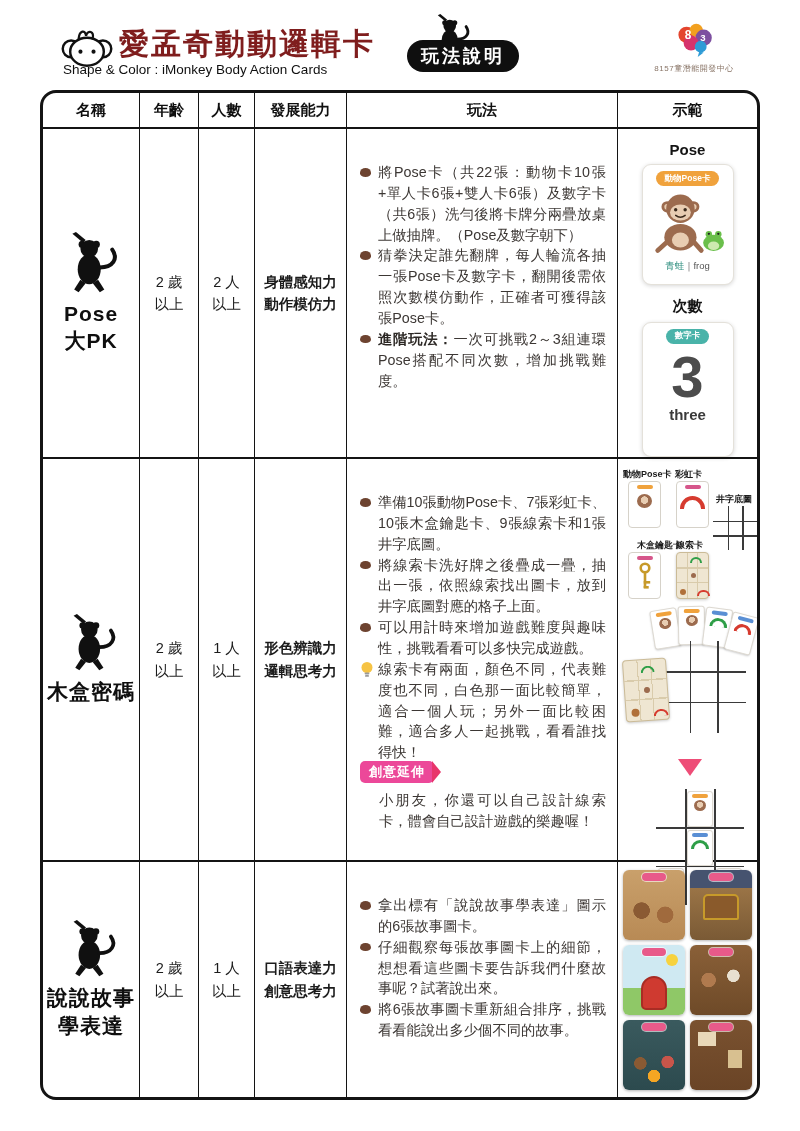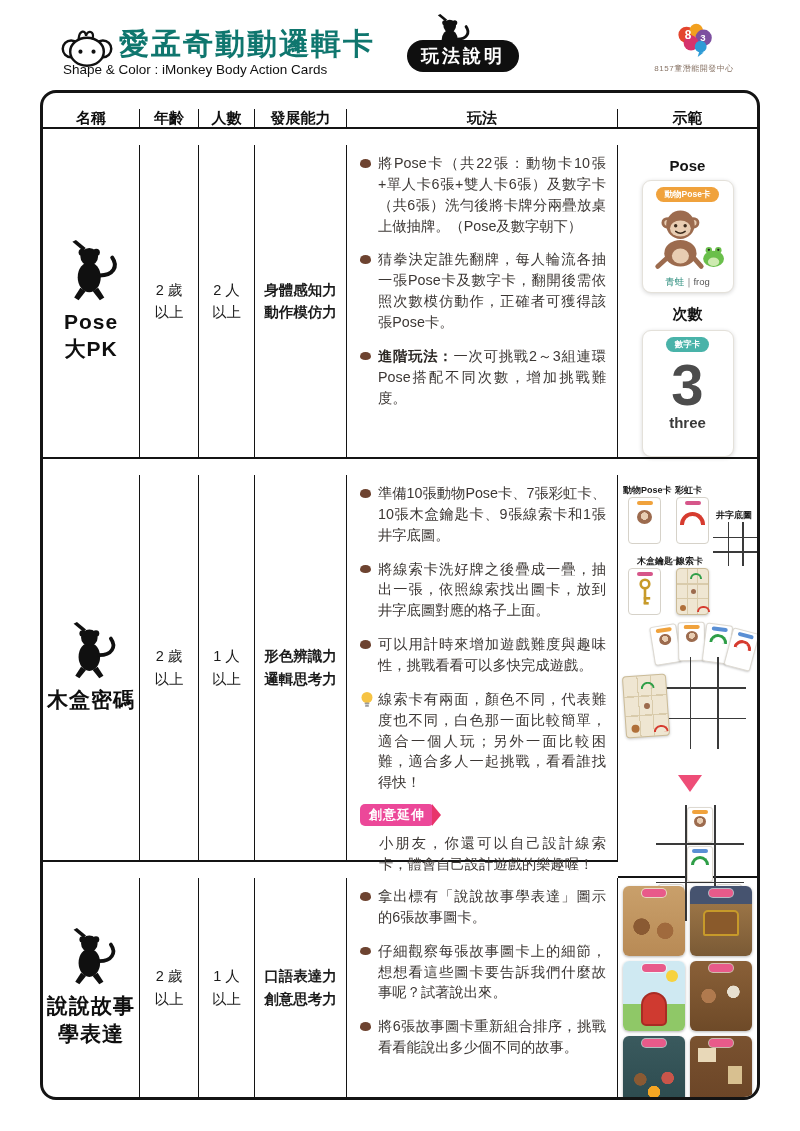--- a/index.html
+++ b/index.html
@@ -5,44 +5,44 @@
   html,body{margin:0;padding:0;}
   body{
     width:800px;height:1131px;background:#ffffff;position:relative;
     font-family:"Liberation Sans","DejaVu Sans",sans-serif;color:#222;
     -webkit-font-smoothing:antialiased;overflow:hidden;
   }
   
   .page-header{position:absolute;left:55px;top:16px;right:30px;height:70px;}
   .brand{position:relative;width:345px;height:66px;}
   .brand-logo{position:absolute;left:4px;top:8px;}
-  .title{position:absolute;left:64px;top:8px;font-size:30px;font-weight:900;color:#0f766e;letter-spacing:2px;white-space:nowrap;}
+  .title{position:absolute;left:64px;top:8px;font-size:30px;font-weight:900;color:#7f1d1d;letter-spacing:2px;white-space:nowrap;}
   .subtitle{position:absolute;left:8px;top:46px;font-size:13.5px;font-weight:400;color:#0f0f0f;white-space:nowrap;}
   .howto{position:absolute;left:352px;top:0px;width:86px;height:72px;}
   .howto-sil{position:absolute;left:20px;top:-2px;}
   .howto-badge{position:absolute;left:0px;top:24px;background:#0f0f0f;color:#fff;font-size:18px;font-weight:800;
     letter-spacing:3px;padding:4px 14px;border-radius:18px;white-space:nowrap;}
   .org{position:absolute;right:28px;top:6px;width:96px;text-align:center;}
   .org-text{font-size:8px;color:#8a7668;letter-spacing:.5px;margin-top:1px;white-space:nowrap;}
   
   .sheet{position:absolute;left:40px;top:90px;width:720px;height:1010px;background:#fff;
     border:3px solid #141414;border-radius:16px;display:grid;box-sizing:border-box;
     grid-template-columns:97px 59px 56px 92px 271px 1fr;
     grid-template-rows:36px 330px 403px 1fr;overflow:hidden;}
-  .c{border-right:1.6px solid #141414;border-bottom:2.4px solid #141414;box-sizing:border-box;min-width:0;min-height:0;margin-top:16px;}
+  .c{border-right:1.6px solid #141414;border-bottom:2.4px solid #141414;box-sizing:border-box;min-width:0;min-height:0;}
   .c.nr{border-right:none;}
   .c.nb{border-bottom:none;}
   .hc{display:flex;align-items:center;justify-content:center;font-size:15px;font-weight:700;color:#0f0f0f;}
   .namec{display:flex;flex-direction:column;align-items:center;justify-content:center;gap:2px;}
   .name-text{font-size:21px;font-weight:800;color:#0f0f0f;text-align:center;line-height:1.3;white-space:pre-line;letter-spacing:1px;}
   .midc{display:flex;align-items:center;justify-content:center;text-align:center;
     font-size:14.5px;color:#1c1c1c;line-height:1.55;white-space:pre-line;}
   .midc.ability{font-weight:600;}
   
-  .playc{padding:8px 11px 8px 13px;display:flex;flex-direction:column;gap:13px;
+  .playc{padding:33px 11px 8px 13px;display:flex;flex-direction:column;
     font-size:14.3px;line-height:1.46;color:#3c3734;text-align:justify;}
   .bullet{display:flex;}
   .bdot{flex:0 0 11px;width:11px;height:8.5px;border-radius:50% 50% 50% 50%/55% 55% 45% 45%;
     background:#6d4330;margin:6px 7px 0 0;}
   .btext{flex:1;}
   .btext b{color:#2c2825;}
   .bulb{flex:0 0 14px;margin:2px 4px 0 0;}
   .ext{margin-top:-2px;}
   .ext-badge{position:relative;display:inline-block;background:#ec4899;color:#fff;font-size:13px;
     font-weight:700;padding:3px 9px 3px 9px;border-radius:5px;letter-spacing:1px;line-height:1.2;}

